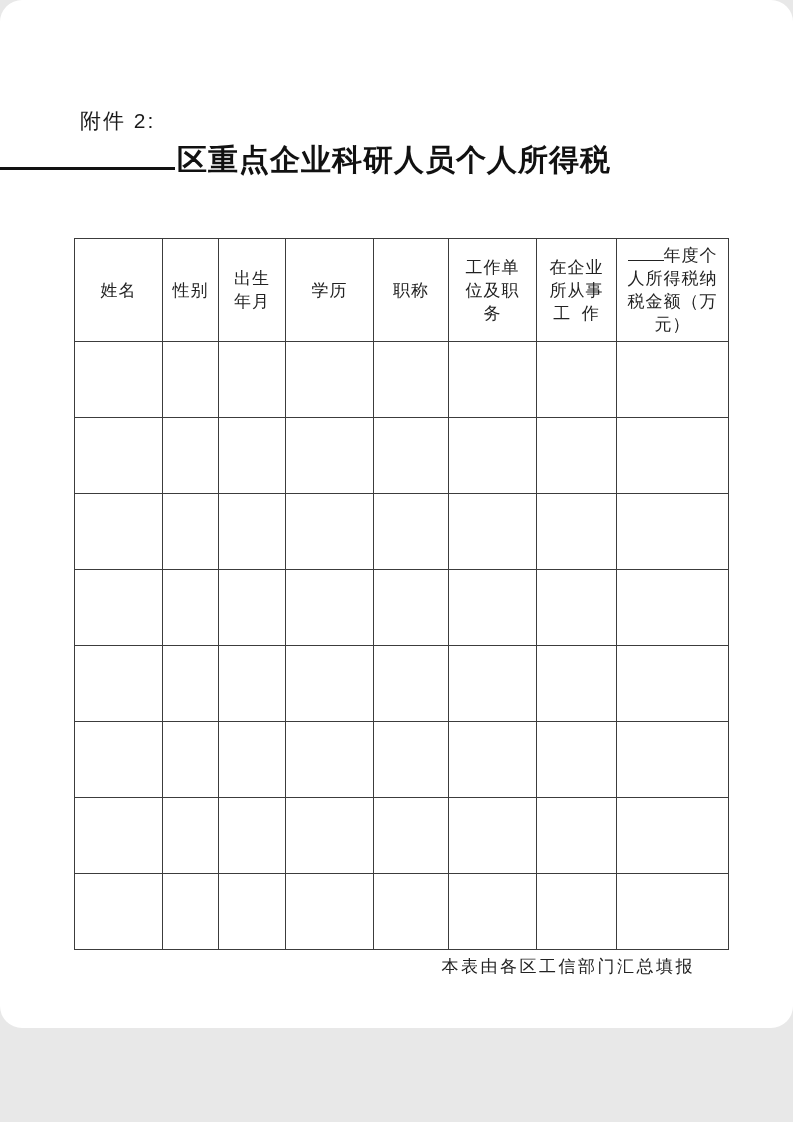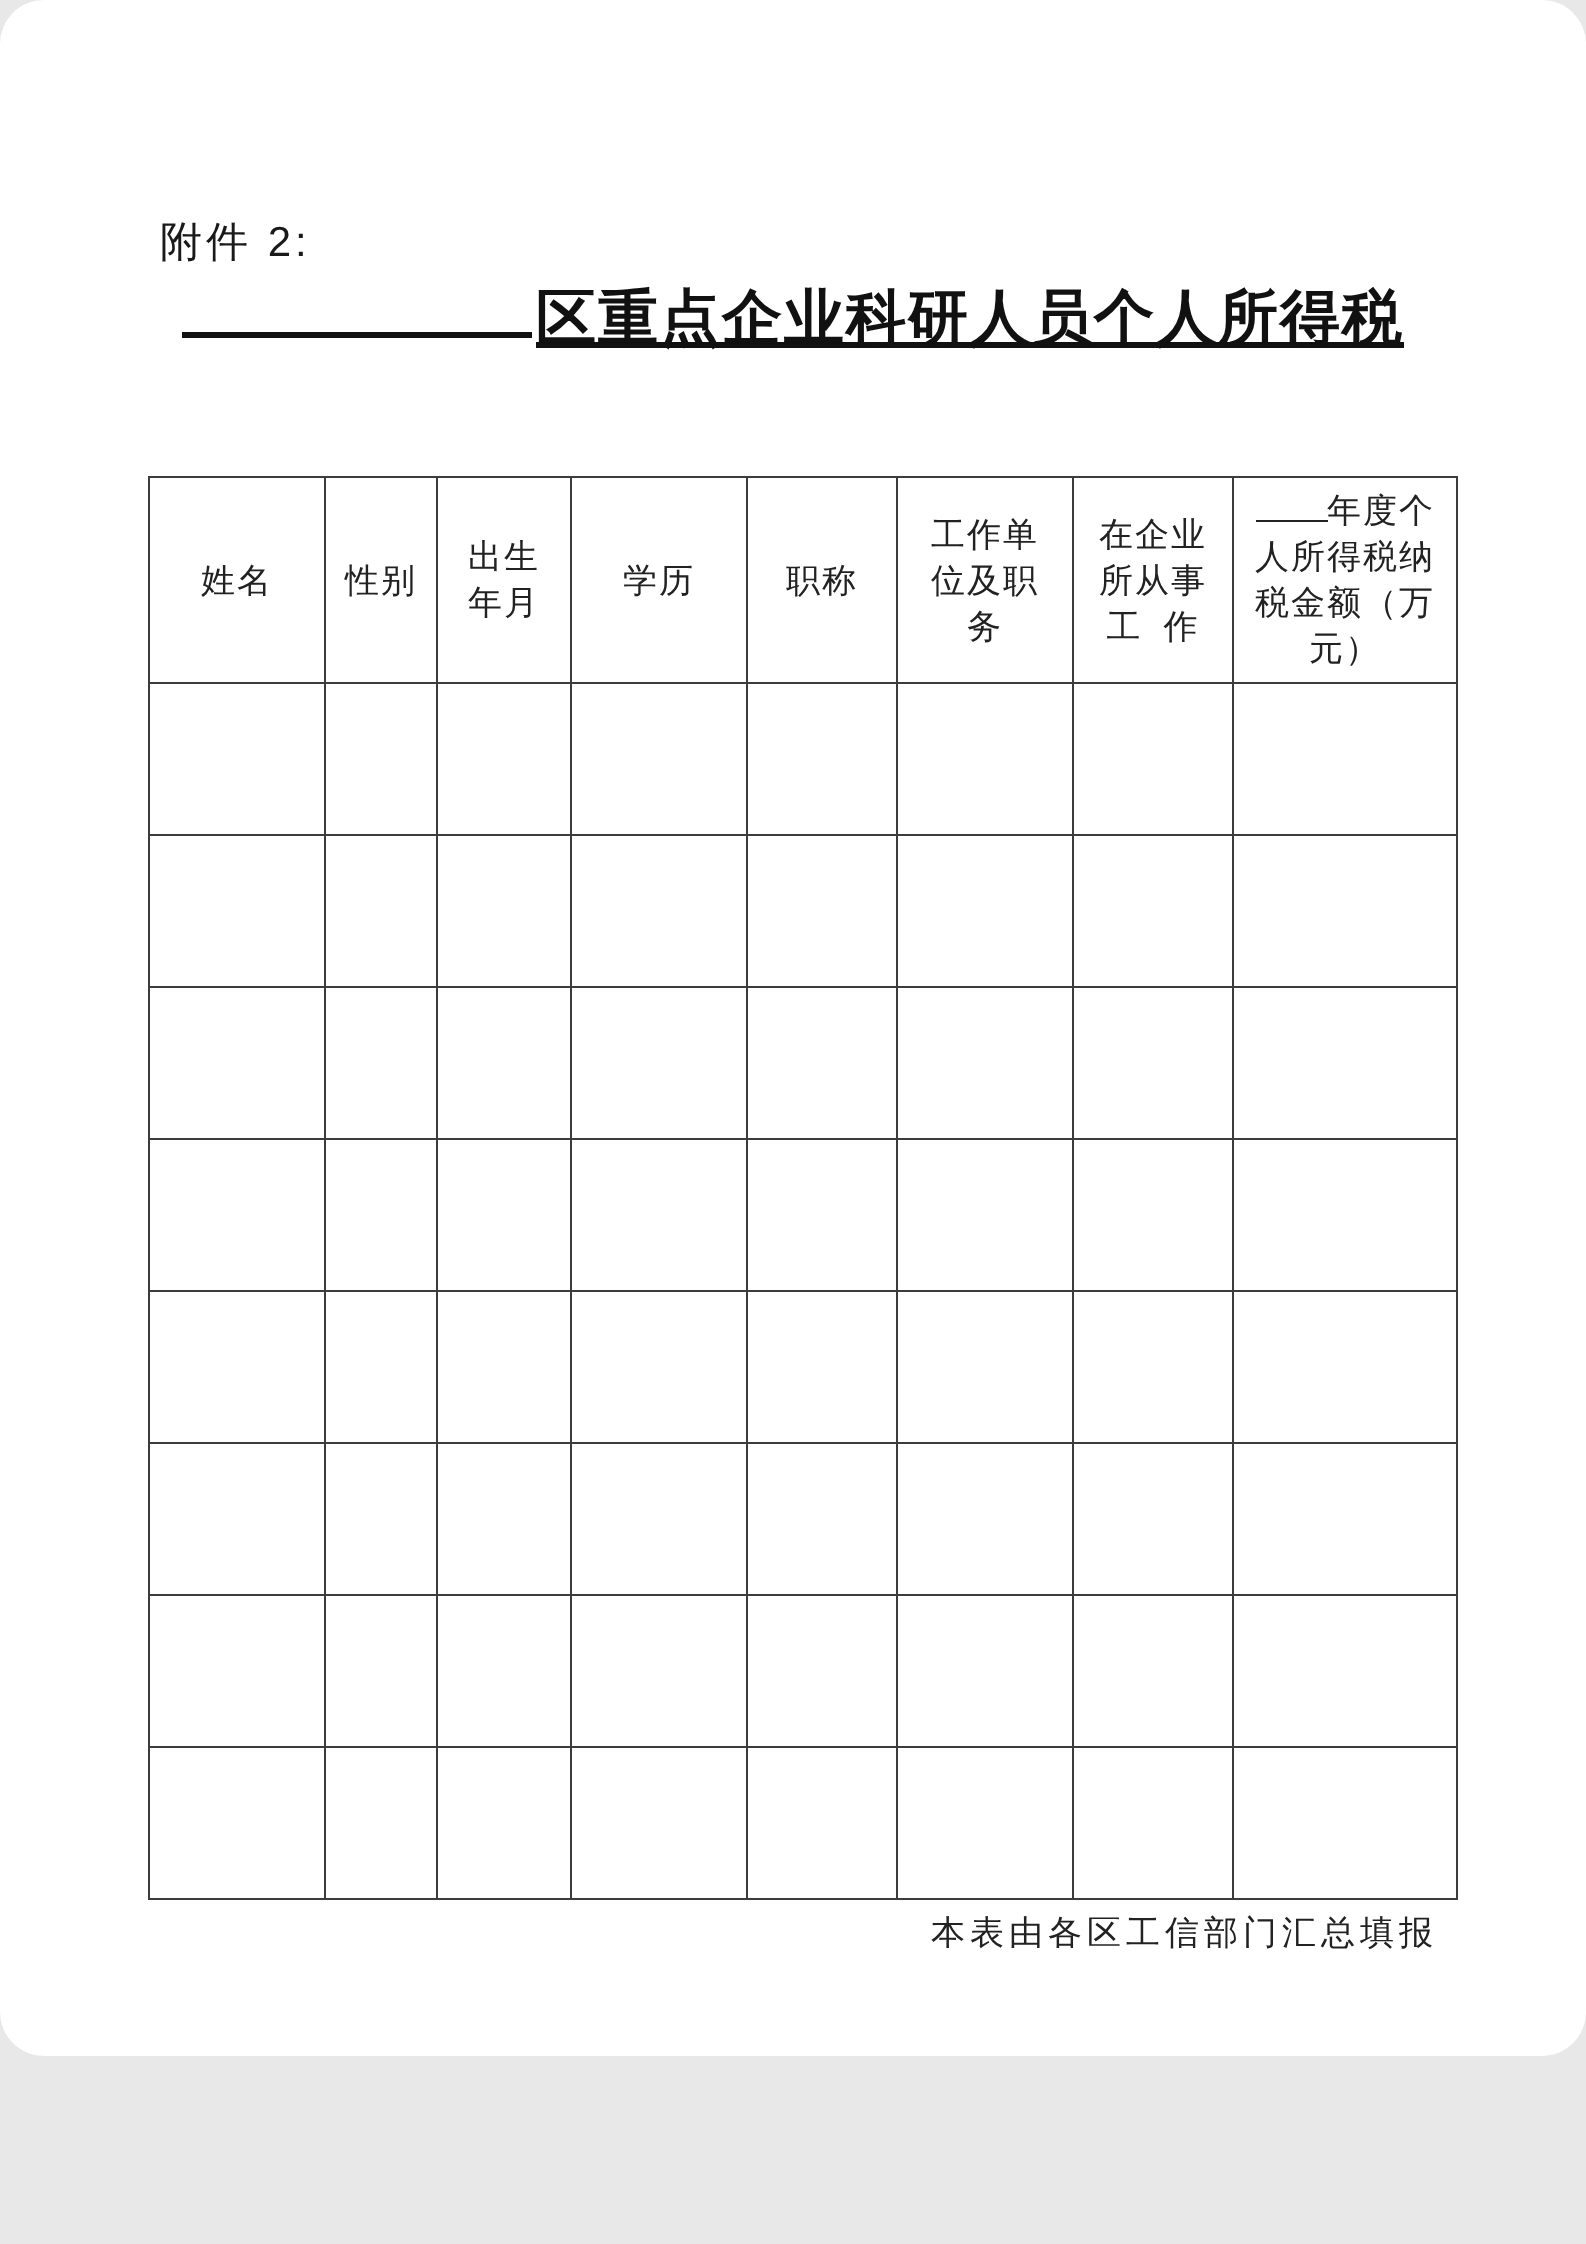--- a/index.html
+++ b/index.html
@@ -22,27 +22,25 @@
     font-family: "Liberation Sans", "DejaVu Sans", sans-serif;
     font-size: 21px;
     letter-spacing: 2px;
     color: #1a1a1a;
   }
   .title-block {
     position: absolute;
     left: 0;
     right: 0;
     top: 140px;
-    text-align: center;
     font-size: 30px;
     font-weight: 700;
     line-height: 40px;
     letter-spacing: 1px;
     color: #111;
-    text-decoration: underline;
   }
   .title-blank {
     display: inline-block;
     width: 175px;
     height: 0.78em;
     border-bottom: 3px solid #111;
     vertical-align: baseline;
     margin-right: 2px;
   }
   .roster-table {
@@ -73,21 +71,21 @@
   .year-blank {
     display: inline-block;
     width: 36px;
     height: 0.72em;
     border-bottom: 1.5px solid #222;
     vertical-align: baseline;
   }
   .footer-note {
     position: absolute;
     top: 955px;
-    right: 74px;
+    right: 98px;
     font-size: 17px;
     letter-spacing: 2.5px;
     color: #222;
   }
   .page-number {
     position: absolute;
     left: 83px;
     top: 1040px;
     font-size: 17px;
     letter-spacing: 3px;

